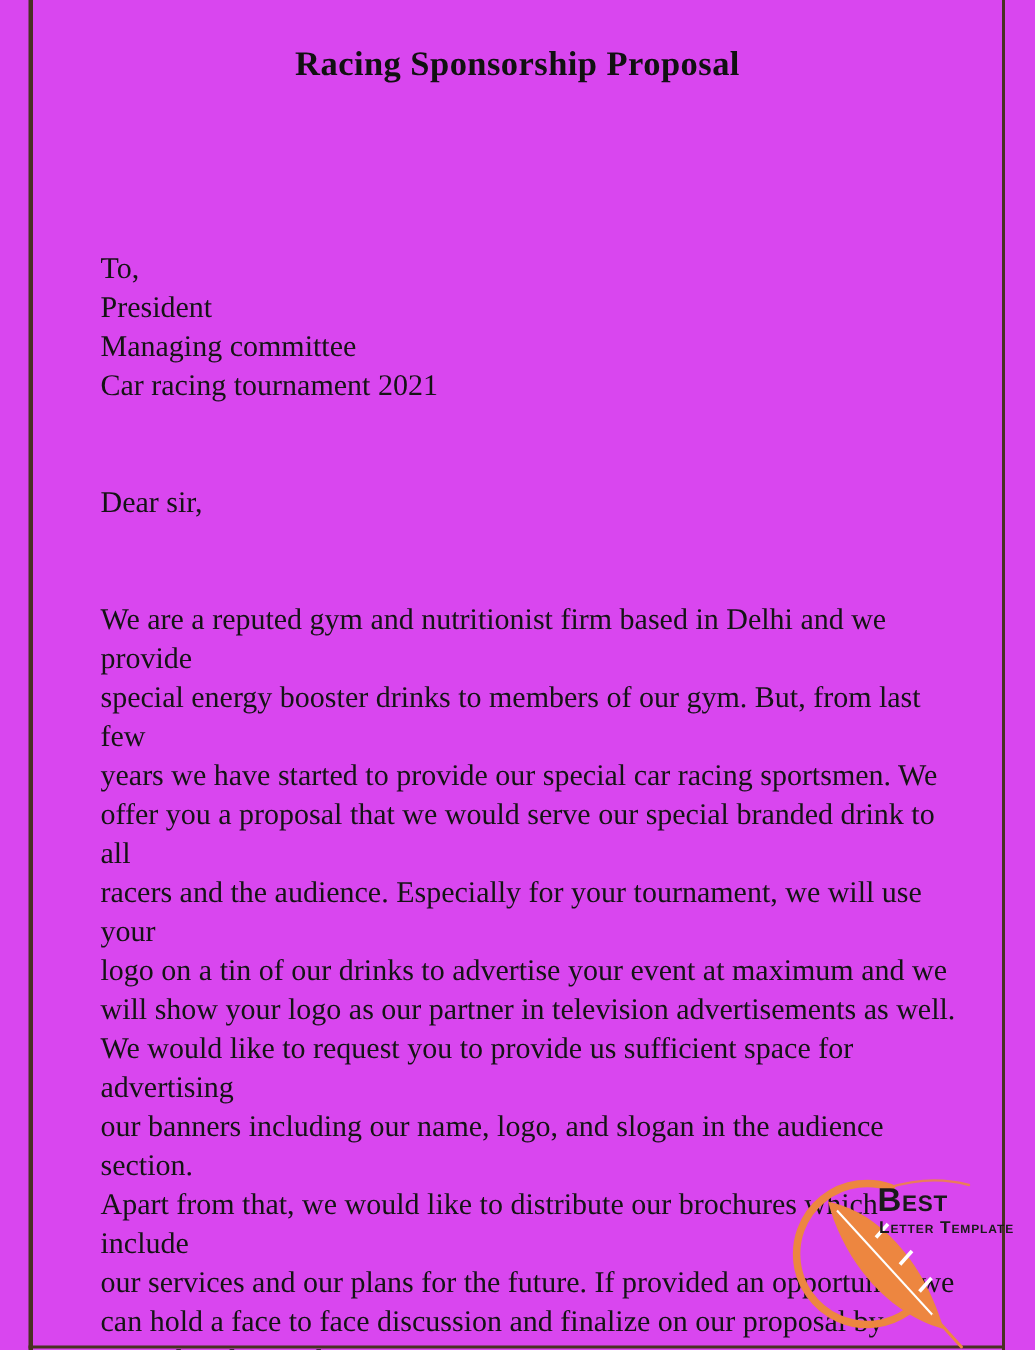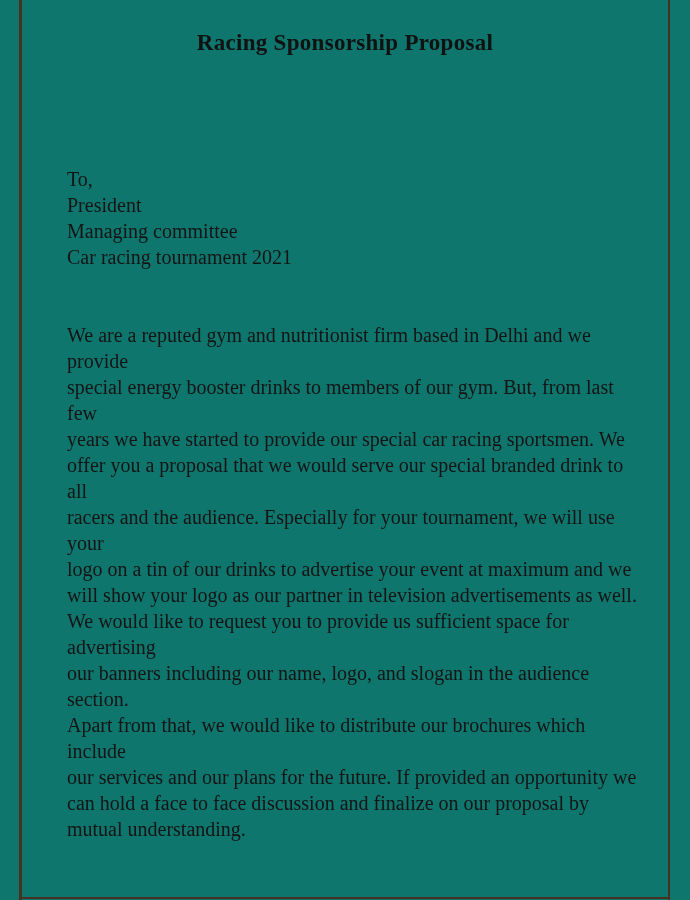--- a/index.html
+++ b/index.html
@@ -4,21 +4,21 @@
 <style>
   html, body {
     margin: 0;
     padding: 0;
     background: #ffffff;
   }
   .page {
     position: relative;
     width: 690px;
     height: 900px;
-    background: #0f766e;
+    background: #d946ef;
     overflow: hidden;
     font-family: "Liberation Serif", "DejaVu Serif", serif;
     color: #141414;
   }
   
   .rule { position: absolute; background: #493122; }
   .rule-left   { left: 19px;  top: 0; width: 2.5px; height: 900px; }
   .rule-right  { left: 667.5px; top: 0; width: 2.5px; height: 900px; }
   .rule-bottom { left: 19px; top: 896.5px; width: 651px; height: 2.5px; }
 
@@ -89,31 +89,52 @@
   <div class="rule rule-right"></div>
   <div class="rule rule-bottom"></div>
 
   <div class="title">Racing Sponsorship Proposal</div>
 
   <div class="letter-body">
     <div>To,
 President
 Managing committee
 Car racing tournament 2021</div>
+    <div>Dear sir,</div>
     <div>We are a reputed gym and nutritionist firm based in Delhi and we provide
 special energy booster drinks to members of our gym. But, from last few
 years we have started to provide our special car racing sportsmen. We
 offer you a proposal that we would serve our special branded drink to all
 racers and the audience. Especially for your tournament, we will use your
 logo on a tin of our drinks to advertise your event at maximum and we
 will show your logo as our partner in television advertisements as well.
 We would like to request you to provide us sufficient space for advertising
 our banners including our name, logo, and slogan in the audience section.
 Apart from that, we would like to distribute our brochures which include
 our services and our plans for the future. If provided an opportunity we
 can hold a face to face discussion and finalize on our proposal by
 mutual understanding.</div>
     
     
   </div>
 
+  <div class="logo">
+    <svg width="162" height="125" viewBox="0 0 162 125" xmlns="http://www.w3.org/2000/svg">
+
+      <path d="M 66.1 16.8 A 47 47 0 1 0 77.0 99.5" fill="none" stroke="#ED8640" stroke-width="5" stroke-linecap="round"></path>
+
+      <path d="M 64 17 Q 92 8 118 15" fill="none" stroke="#ED8640" stroke-width="1.6" stroke-linecap="round" opacity="0.85"></path>
+
+      <path d="M 24 26 C 62 34 90 72 101 111 C 62 100 34 64 24 26 Z" fill="#ED8640"></path>
+
+      <path d="M 56 50 L 64 41" stroke="#ffffff" stroke-width="2.4" fill="none"></path>
+      <path d="M 72 68 L 80 59" stroke="#ffffff" stroke-width="2.4" fill="none"></path>
+      <path d="M 85 86 L 93 77" stroke="#ffffff" stroke-width="2.4" fill="none"></path>
+
+      <path d="M 30 32 L 94 102" stroke="#ffffff" stroke-width="1.4" fill="none"></path>
+
+      <path d="M 94 102 L 113 123" stroke="#ED8640" stroke-width="2" fill="none" stroke-linecap="round"></path>
+    </svg>
+    <div class="logo-name">Best</div>
+    <div class="logo-tagline">Letter Template</div>
+  </div>
 
 </div>
 
 </body></html>

